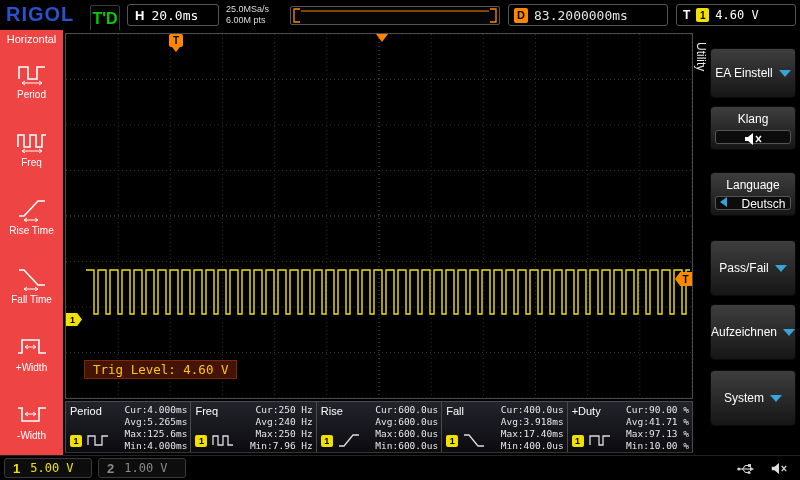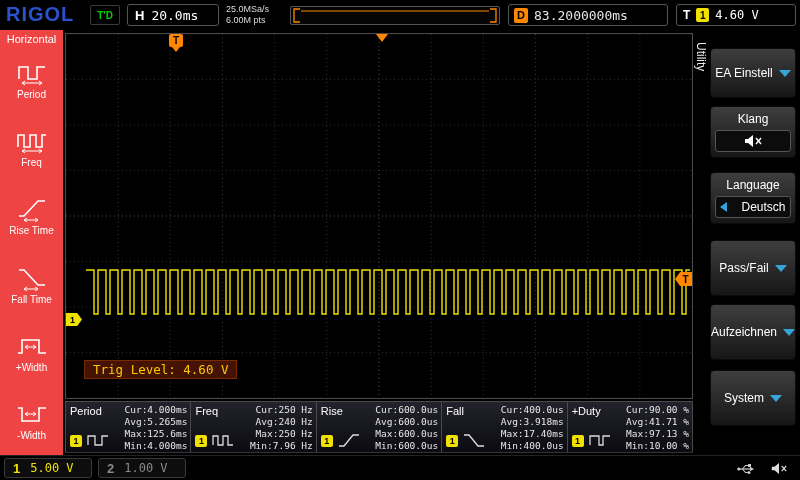--- a/index.html
+++ b/index.html
@@ -5,23 +5,23 @@
   * { box-sizing: border-box; margin: 0; padding: 0; }
   body { background: #111; }
   .screen { position: relative; width: 800px; height: 480px; background: #000;
             font-family: "Liberation Sans", sans-serif; overflow: hidden; }
   .mono { font-family: "DejaVu Sans Mono", monospace; }
 
   
   .topbar { position: absolute; left: 0; top: 0; width: 800px; height: 30px; background: #000; }
   .logo { position: absolute; left: 6px; top: 3px; font-size: 20px; font-weight: bold;
           color: #2a52cc; letter-spacing: 1px; }
-  .trigd { position: absolute; left: 90px; top: 5px; width: 30px; height: 20px;
+  .trigd { position: absolute; left: 90px; top: 5px; width: 30px; height: 27px;
            border: 1px solid #3a3a3a; border-radius: 2px; color: #00d000; font-weight: bold;
-           font-size: 10px; display: flex; align-items: center; justify-content: center; }
+           font-size: 16px; display: flex; align-items: center; justify-content: center; }
   .hbox { position: absolute; left: 127px; top: 4px; width: 92px; height: 22px;
           border: 1px solid #555; border-radius: 3px; display: flex; align-items: center;
           gap: 7px; padding: 0 7px; color: #fff; background: #000; }
   .hl { font-weight: bold; font-size: 13px; }
   .hv { font-size: 13px; }
   .srate { position: absolute; left: 226px; top: 4px; color: #ddd; font-size: 9px; line-height: 11px; }
   .preview { position: absolute; left: 290px; top: 6px; width: 210px; height: 19px;
              border: 1px solid #555; border-radius: 2px; background: #050505; }
   .preview svg { width: 100%; height: 100%; display: block; }
   .dbox { position: absolute; left: 508px; top: 4px; width: 160px; height: 22px;
@@ -104,22 +104,22 @@
   #btn-passfail { top: 210px; height: 56px; }
   #btn-aufz { top: 274px; height: 56px; }
   #btn-system { top: 340px; height: 56px; }
   .rbtn2 { position: absolute; left: 17px; width: 86px;
            background: linear-gradient(#3e3e3e, #161616); border: 1px solid #0a0a0a;
            border-radius: 4px; color: #fff; font-size: 12px; display: flex;
            flex-direction: column; align-items: center; gap: 4px; padding: 5px 0;
            cursor: pointer; }
   #btn-klang { top: 76px; }
   #btn-lang { top: 142px; }
-  .subbox { width: 76px; height: 22px; background: #0c0c0c; border: 1px solid #555;
-            border-radius: 3px; display: flex; align-items: center; justify-content: center;
+  .subbox { width: 76px; height: 14px; background: #0c0c0c; border: 1px solid #555;
+            border-radius: 3px; display: flex; justify-content: center;
             gap: 14px; color: #fff; font-size: 12px; }
   .chevdown { width: 0; height: 0; border-left: 6px solid transparent;
               border-right: 6px solid transparent; border-top: 7px solid #36a3d9; }
   .chevleft { width: 0; height: 0; border-top: 5px solid transparent;
               border-bottom: 5px solid transparent; border-right: 7px solid #36a3d9; }
   .spk { width: 20px; height: 16px; }
 
   
   .bottombar { position: absolute; left: 0; top: 455px; width: 800px; height: 25px;
                background: #000; border-top: 1px solid #222; }

